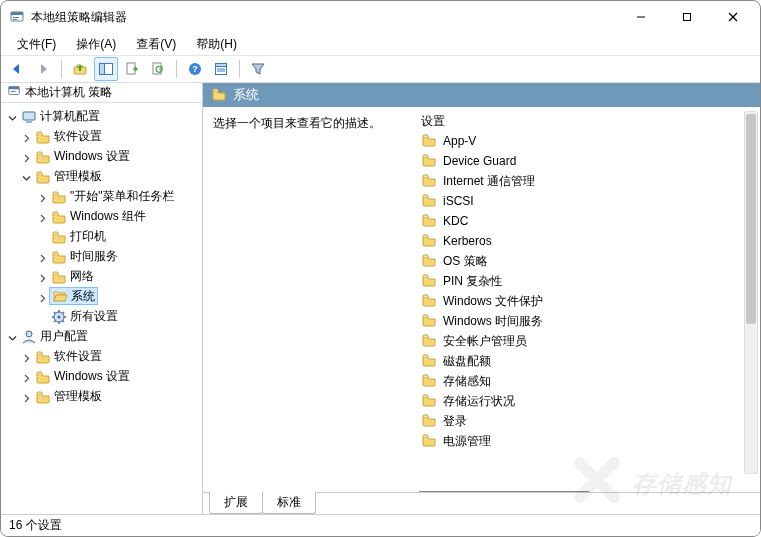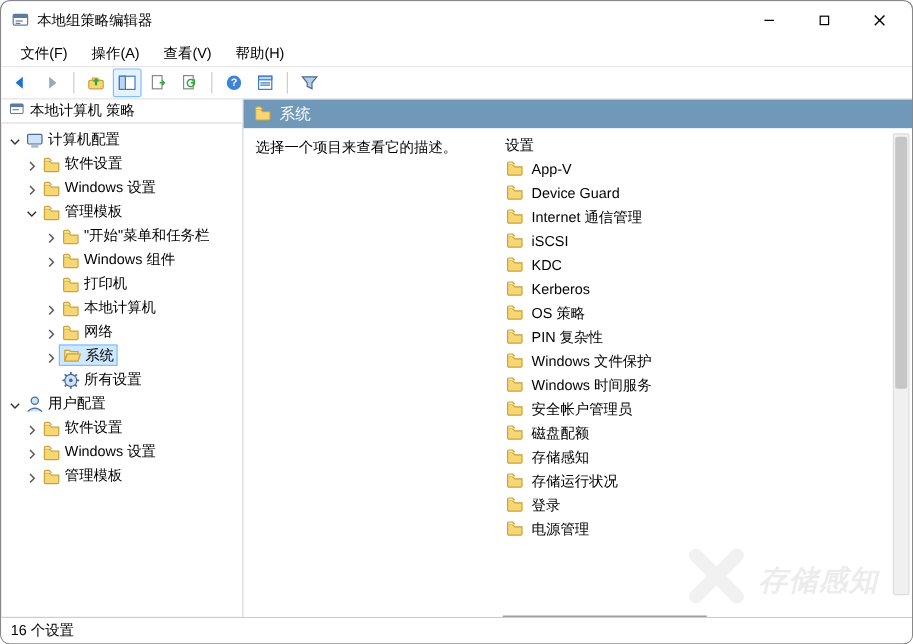--- a/index.html
+++ b/index.html
@@ -276,21 +276,21 @@
                 <path d="M3 1 L6.5 4.5 L3 8" fill="none" stroke="#555" stroke-width="1.2"></path>
               </svg>
             </span>
             <span class="nlabel-wrap">
               <span class="nicon">
                 <svg width="16" height="16" viewBox="0 0 16 16">
                   <path d="M2 5 h4 l2 2 h6 v6 a1 1 0 0 1 -1 1 H3 a1 1 0 0 1 -1 -1 Z" fill="#f7d774" stroke="#caa23a"></path>
                   <path d="M2 5 v-1 a1 1 0 0 1 1 -1 h3 l2 2" fill="#fce9a8" stroke="#caa23a"></path>
                 </svg>
               </span>
-              <span class="nlabel">本地计算机</span>
+              <span class="nlabel">时间服务</span>
             </span>
           </div>
           <div class="node lvl2">
             <span class="twisty">
               <svg viewBox="0 0 9 9">
                 <path d="M3 1 L6.5 4.5 L3 8" fill="none" stroke="#555" stroke-width="1.2"></path>
               </svg>
             </span>
             <span class="nlabel-wrap">
               <span class="nicon">
@@ -534,20 +534,24 @@
                   <path d="M2 5 v-1 a1 1 0 0 1 1 -1 h3 l2 2" fill="#fce9a8" stroke="#caa23a"></path>
                 </svg></span>
               <span>电源管理</span>
             </div>
           </div>
         <div class="scroller">
             <div class="thumb"></div>
           </div>
         <div class="partial-line"></div>
       </div>
+      <div class="tabs">
+        <div class="tab active">扩展</div>
+        <div class="tab">标准</div>
+      </div>
     </div>
   </div>
 
   <div class="statusbar">
     <span>16 个设置</span>
   </div>
 
   <div class="watermark-x">
     <svg width="46" height="46" viewBox="0 0 40 40">
         <path d="M5 5 L35 35 M35 5 L5 35" stroke="#000" stroke-width="10" stroke-linecap="round"></path>

